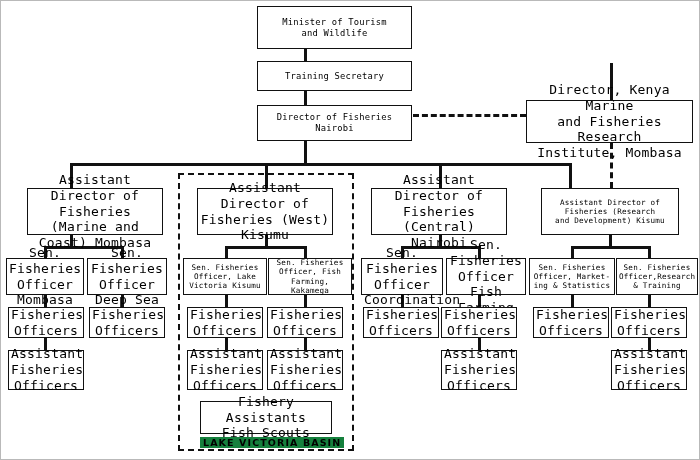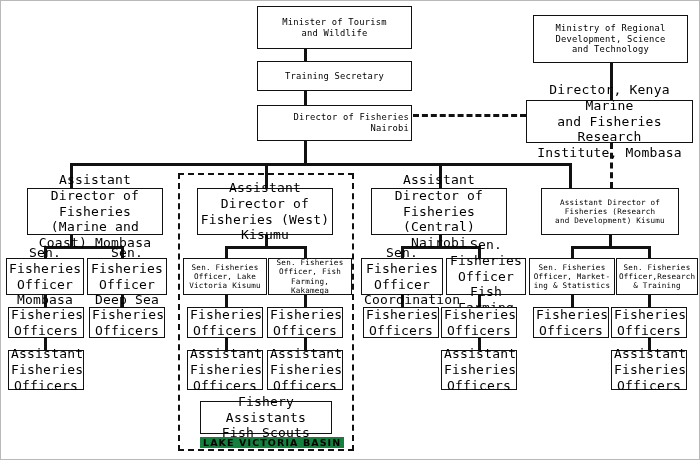--- a/index.html
+++ b/index.html
@@ -137,31 +137,26 @@
   <div class="conn v" style="left:224px; top:337px; height:12px;"></div>
   <div class="conn v" style="left:303px; top:337px; height:12px;"></div>
   <div class="conn v" style="left:477px; top:337px; height:12px;"></div>
   <div class="conn v" style="left:647px; top:337px; height:12px;"></div>
 
   <div class="node fs10" style="left:256px; top:5px; width:155px; height:43px;">
     <span class="lines">Minister of Tourism
 and Wildlife</span>
   </div>
 
-  <div class="node fs10" style="left:532px; top:14px; width:155px; height:48px;">
-    <span class="lines">Ministry  of Regional
-Development, Science
-and Technology</span>
-  </div>
 
   <div class="node fs10" style="left:256px; top:60px; width:155px; height:30px;">
     <span class="lines">Training Secretary</span>
   </div>
 
-  <div class="node fs10" style="left:256px; top:104px; width:155px; height:36px;text-align:right;">
+  <div class="node fs10" style="left:256px; top:104px; width:155px; height:36px;">
     <span class="lines">Director of Fisheries
 Nairobi</span>
   </div>
 
   <div class="node fs9" style="left:525px; top:99px; width:167px; height:43px;">
     <span class="lines">Director, Kenya Marine
 and Fisheries Research
 Institute, Mombasa</span>
   </div>
 

